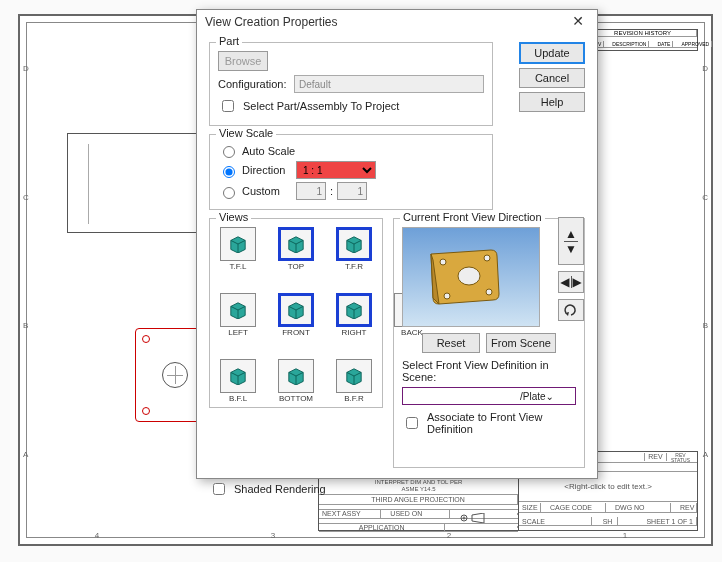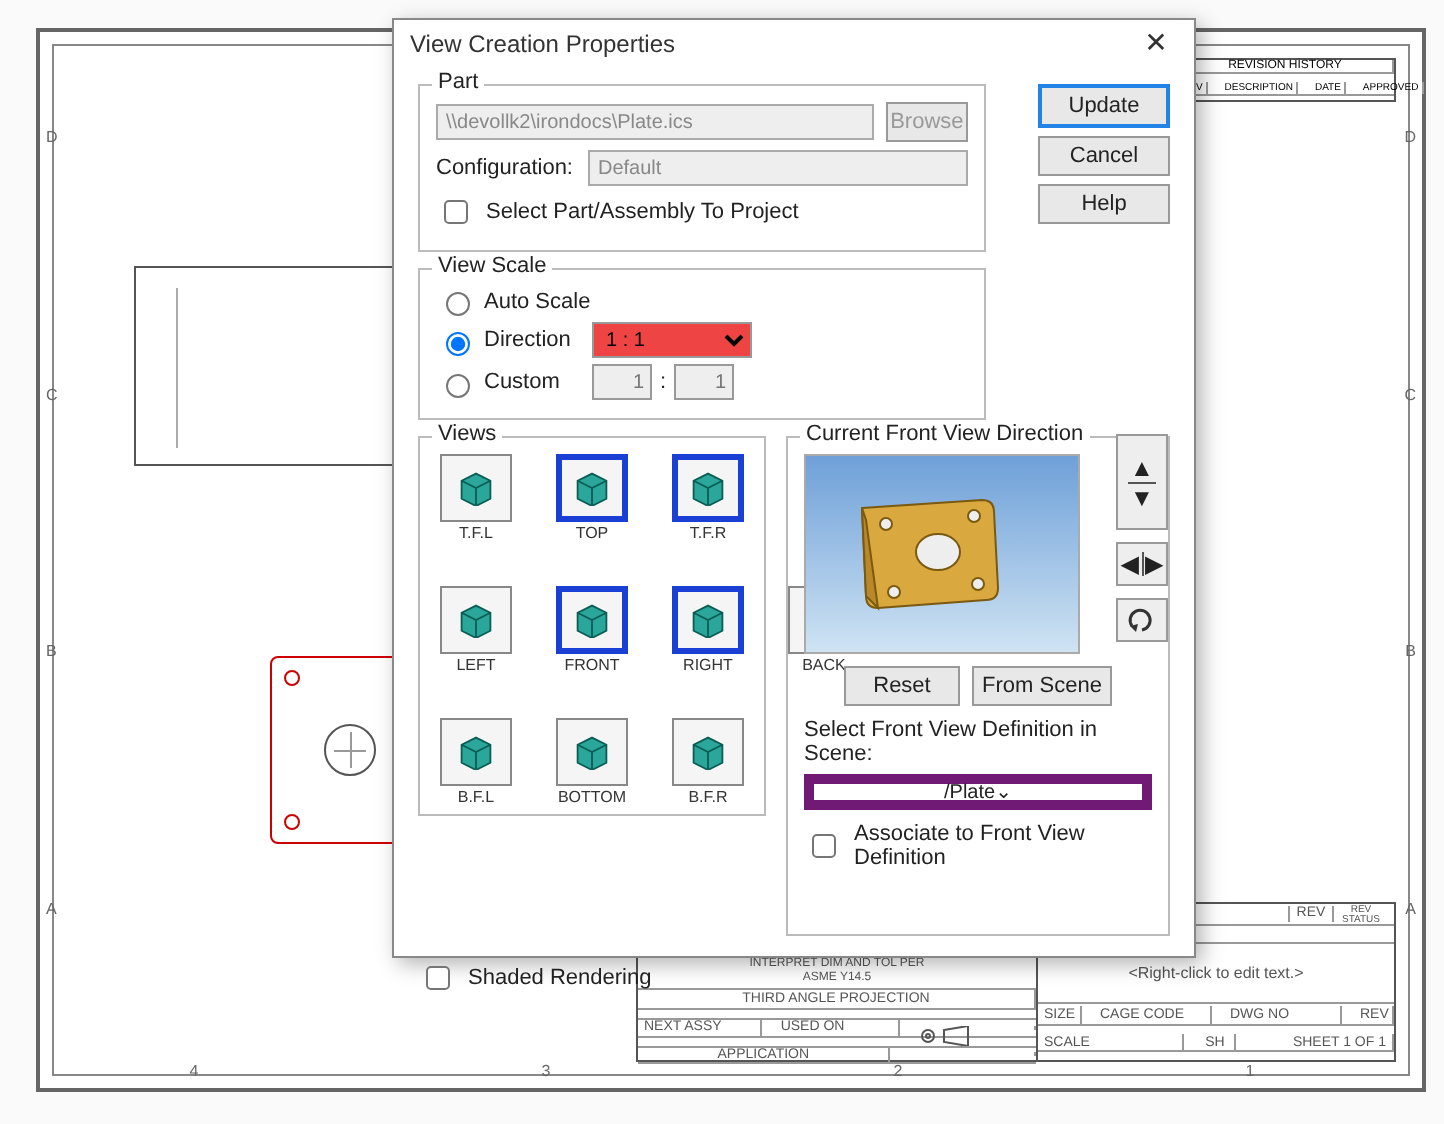--- a/index.html
+++ b/index.html
@@ -74,21 +74,21 @@
 
 .preview { background: linear-gradient(#6ea0d8,#cfe3f3); border: 1px solid #aaa; width: 138px; height: 100px; position: relative; }
 .plate3d { position: absolute; left: 22px; top: 18px; width: 78px; height: 62px; }
 .arrow-col { display: flex; flex-direction: column; gap: 6px; position: absolute; right: 0; top: -2px; width: 26px; height:106px; }
 .arrow-btn { width: 26px; height: 22px; background: #eee; border: 1px solid #999; display: flex; align-items: center; justify-content: center; cursor: pointer; font-size: 12px; }
 .arrow-btn.tall { height: 48px; flex-direction: column; gap: 0; }
 .preview-wrap { display: flex; gap: 6px; align-items: flex-start; }
 
 .small-btnrow { display: flex; gap: 6px; justify-content: center; margin: 6px 0; }
 .select-row { margin: 4px 0; }
-.sel-combo { width: 100%; height: 18px; background: #fff; border: 5px solid #701a75; font-size: 10px; padding: 0 21px; display: flex; justify-content: center; align-items: center; }
+.sel-combo { width: 100%; height: 18px; background: #fff; border: 1px solid #701a75; font-size: 10px; padding: 0 21px; display: flex; justify-content: flex-end; align-items: center; }
 
 .watermark { position: absolute; left: 50%; top: 46%; transform: translate(-50%,-50%); font-size: 28px; color: #d8d8d8; letter-spacing: 4px; pointer-events: none; }
 </style>
 </head>
 <body>
 
 <div class="bg">
   <div class="sheet">
     <div class="sheet-inner">
 
@@ -189,21 +189,20 @@
     <span>View Creation Properties</span>
     <span class="dlg-close">✕</span>
   </div>
   <div class="dlg-body">
     <div class="top-flex">
       <div class="top-left">
 
         <div class="group">
           <div class="group-title">Part</div>
           <div class="row">
-            <input class="textfield ro" readonly="" value="\\devollk2\irondocs\Plate.ics" style="">
             <div class="btn" style="width:50px;color:#999">Browse</div>
           </div>
           <div class="row">
             <label class="inline">Configuration:</label>
             <input class="textfield ro" style="flex: 1 1 0%;" readonly="" value="Default">
           </div>
           <div class="row">
             <input type="checkbox" class="check" style="">
             <span>Select Part/Assembly To Project</span>
           </div>

